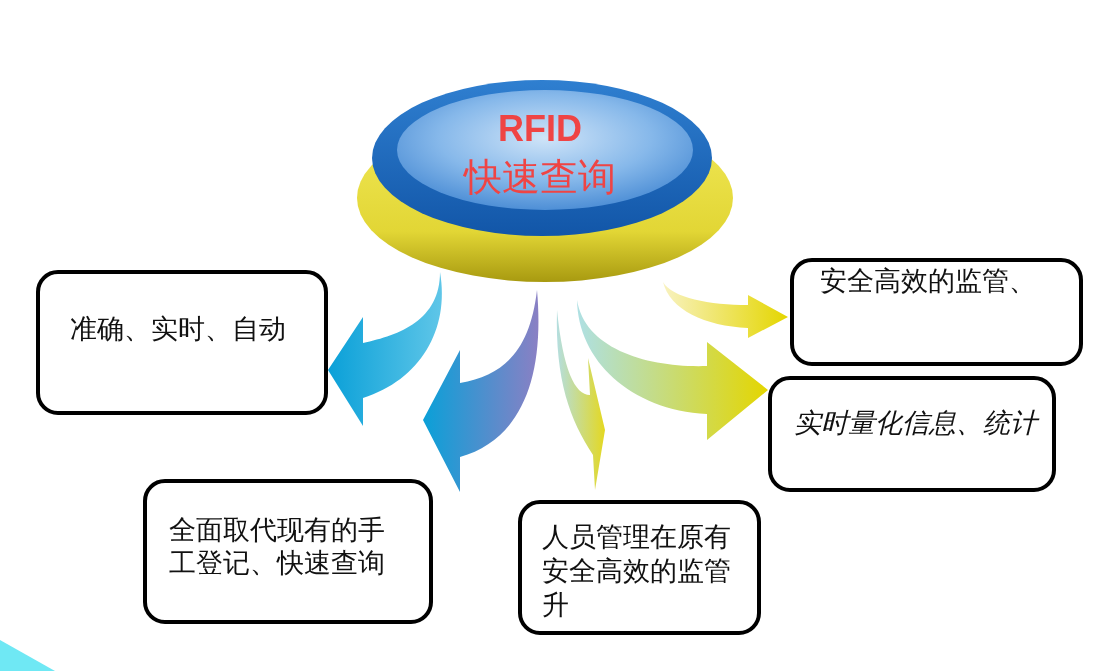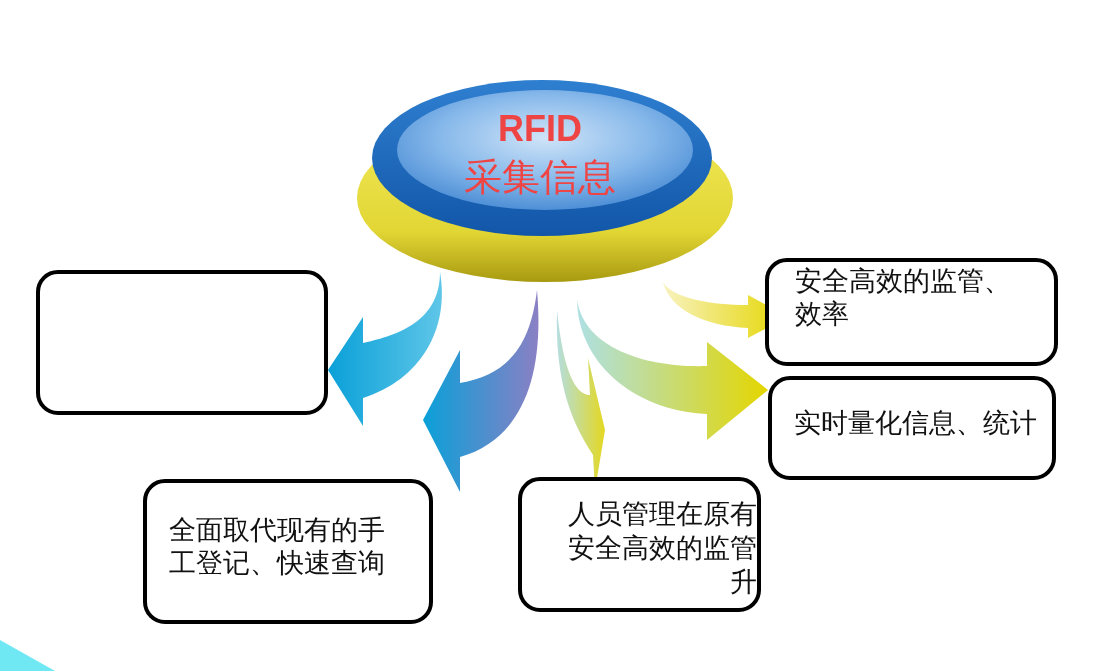--- a/index.html
+++ b/index.html
@@ -11,23 +11,23 @@
     #canvas { position: absolute; left: 0; top: 0; width: 1107px; height: 671px; }
     .box {
       position: absolute; box-sizing: border-box;
       border: 4px solid #000; border-radius: 22px; background: #fff;
       color: #111; font-size: 27px; line-height: 33px;
       font-family: "DejaVu Sans", sans-serif;
     }
     .box span { display: block; }
     #box-1 { left: 36px; top: 270px; width: 292px; height: 145px; padding: 38px 0 0 30px; }
     #box-2 { left: 143px; top: 443px; width: 290px; height: 145px; padding: 30px 0 0 22px; margin-top: 36px; }
-    #box-3 { left: 518px; top: 477px; width: 243px; height: 135px; padding: 16px 0 0 20px; line-height: 34px; text-align: right; }
-    #box-4 { left: 765px; top: 258px; width: 293px; height: 108px; padding: 2px 4px 0 26px; line-height: 33px; }
-    #box-5 { left: 768px; top: 376px; width: 288px; height: 104px; padding: 26px 0 11px 22px; }
+    #box-3 { left: 518px; top: 500px; width: 243px; height: 135px; padding: 16px 0 0 20px; line-height: 34px; }
+    #box-4 { left: 790px; top: 258px; width: 293px; height: 108px; padding: 2px 4px 0 26px; line-height: 33px; }
+    #box-5 { left: 768px; top: 376px; width: 288px; height: 116px; padding: 26px 0 11px 22px; font-style: italic; }
     .hub-text {
       position: absolute; left: 440px; width: 200px; text-align: center; color: #ef4444;
     }
     #hub-title { top: 108px; font-size: 36px; font-weight: bold; font-family: "Liberation Sans", sans-serif; }
     #hub-subtitle { top: 152px; font-size: 38px; font-family: "DejaVu Sans", sans-serif; }
   </style>
 </head>
 <body>
 
 <svg id="canvas" width="1107" height="671" viewBox="0 0 1107 671">
@@ -81,36 +81,36 @@
   <path fill="url(#g-arrow-2)" d="M537,290 C530,350 505,375 460,383 L460,350 L423,420 L460,492 L460,457 C520,440 545,380 537,290 Z"></path>
 
   <path fill="url(#g-arrow-3)" d="M557,310 C563,370 575,395 590,395 L588,358 L605,430 L595,490 L593,455 C570,420 555,380 557,310 Z"></path>
 
   <path fill="url(#g-arrow-4)" d="M577,300 C585,350 650,368 707,366 L707,342 L768,390 L707,440 L707,414 C630,410 578,360 577,300 Z"></path>
 
   <path fill="url(#g-arrow-5)" d="M663,282 C672,298 710,305 748,305 L748,295 L788,317 L748,338 L748,328 C705,326 670,310 663,282 Z"></path>
 </svg>
 
 <div id="hub-title" class="hub-text">RFID</div>
-<div id="hub-subtitle" class="hub-text">采集信息</div>
+<div id="hub-subtitle" class="hub-text">快速查询</div>
 
 <div id="box-1" class="box">
+  <span>准确、实时、自动</span>
 </div>
 
 <div id="box-2" class="box">
   <span>全面取代现有的手</span>
   <span>工登记、快速查询</span>
 </div>
 
 <div id="box-3" class="box">
   <span>人员管理在原有</span>
   <span>安全高效的监管</span>
   <span>升</span>
 </div>
 
 <div id="box-4" class="box">
   <span>安全高效的监管、</span>
-  <span>效率</span>
 </div>
 
 <div id="box-5" class="box">
   <span>实时量化信息、统计</span>
 </div>
 
 </body></html>

